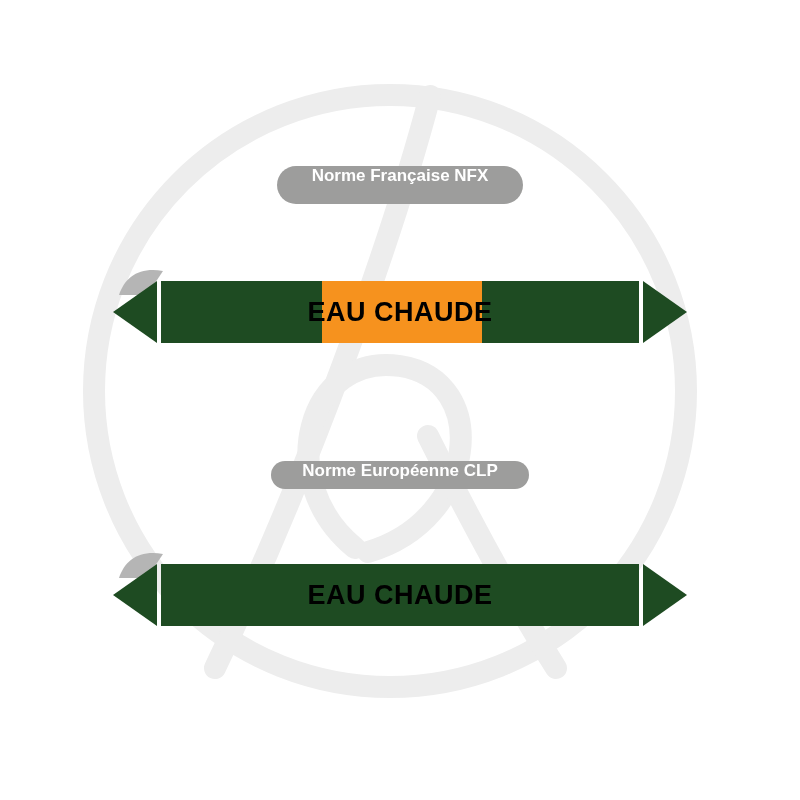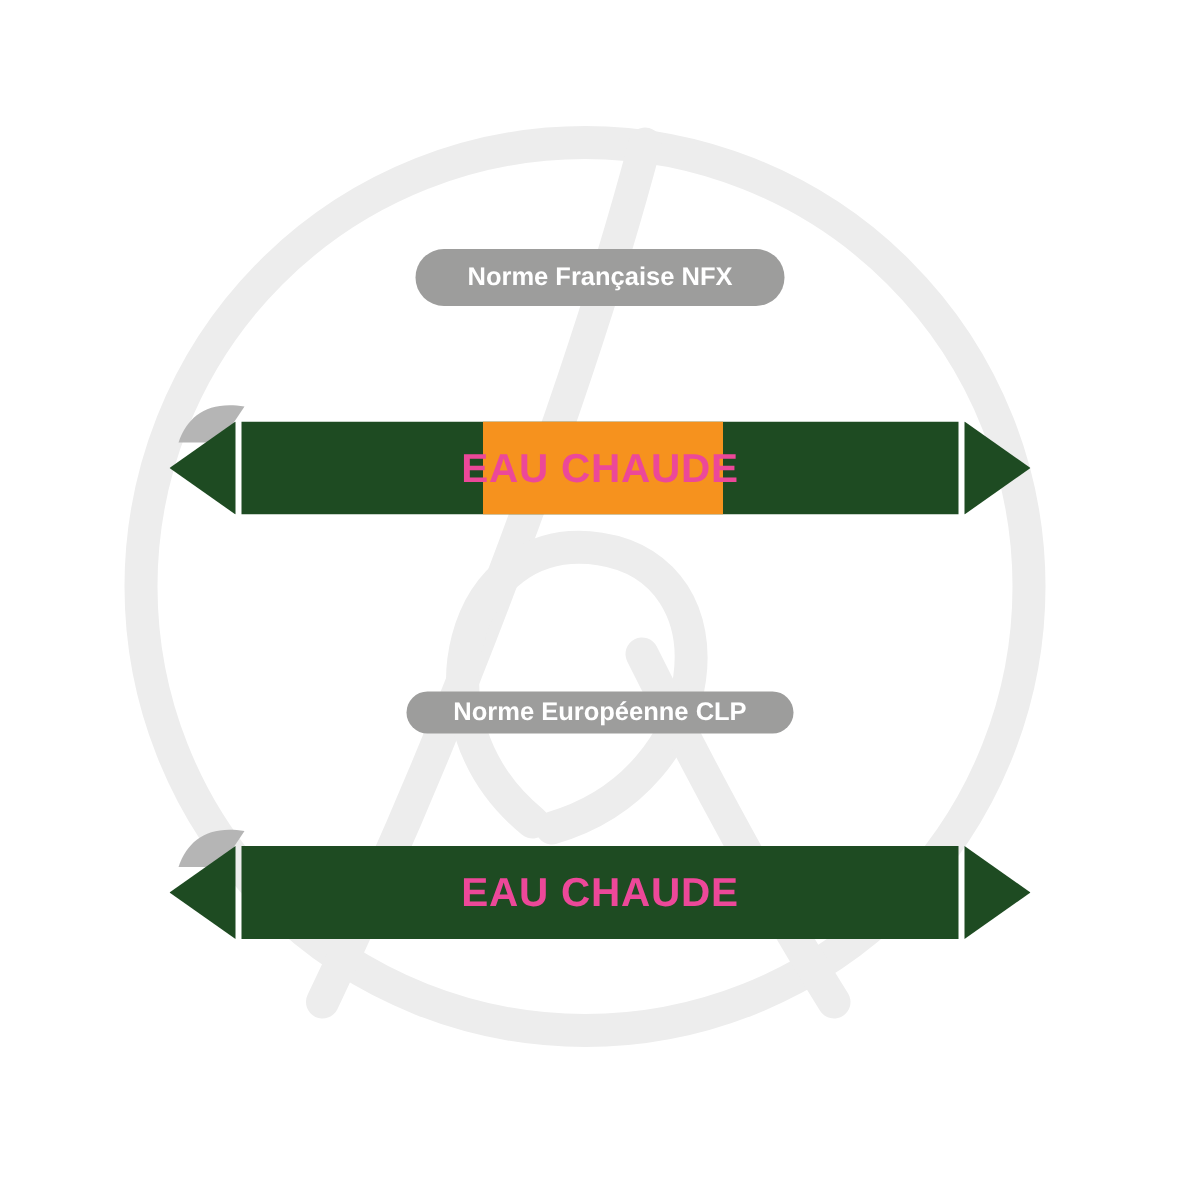--- a/index.html
+++ b/index.html
@@ -20,21 +20,21 @@
 
   
   .pill {
     position: absolute;
     background: var(--pill_gray, #9d9d9c);
     color: #ffffff;
     font-weight: bold;
     font-size: 17px;
     border-radius: 19px;
     display: flex;
-    align-items: center;
+    align-items: flex-start;
     justify-content: center;
     white-space: nowrap;
   }
   #pill-nfx { left: 277px; top: 166px; width: 246px; height: 38px; }
   #pill-clp { left: 271px; top: 461px; width: 258px; height: 28px; }
 
   
   .marker {
     position: absolute;
     width: 574px;
@@ -52,21 +52,21 @@
   }
   .marker-svg { z-index: 1; }
 
   .marker-text {
     position: absolute;
     left: 0; top: 0;
     width: 100%; height: 100%;
     display: flex;
     align-items: center;
     justify-content: center;
-    color: #ec4899;
+    color: #000000;
     font-weight: bold;
     font-size: 27px;
     letter-spacing: 0.5px;
     z-index: 2;
     white-space: nowrap;
   }
 </style>
 </head>
 <body>
 

